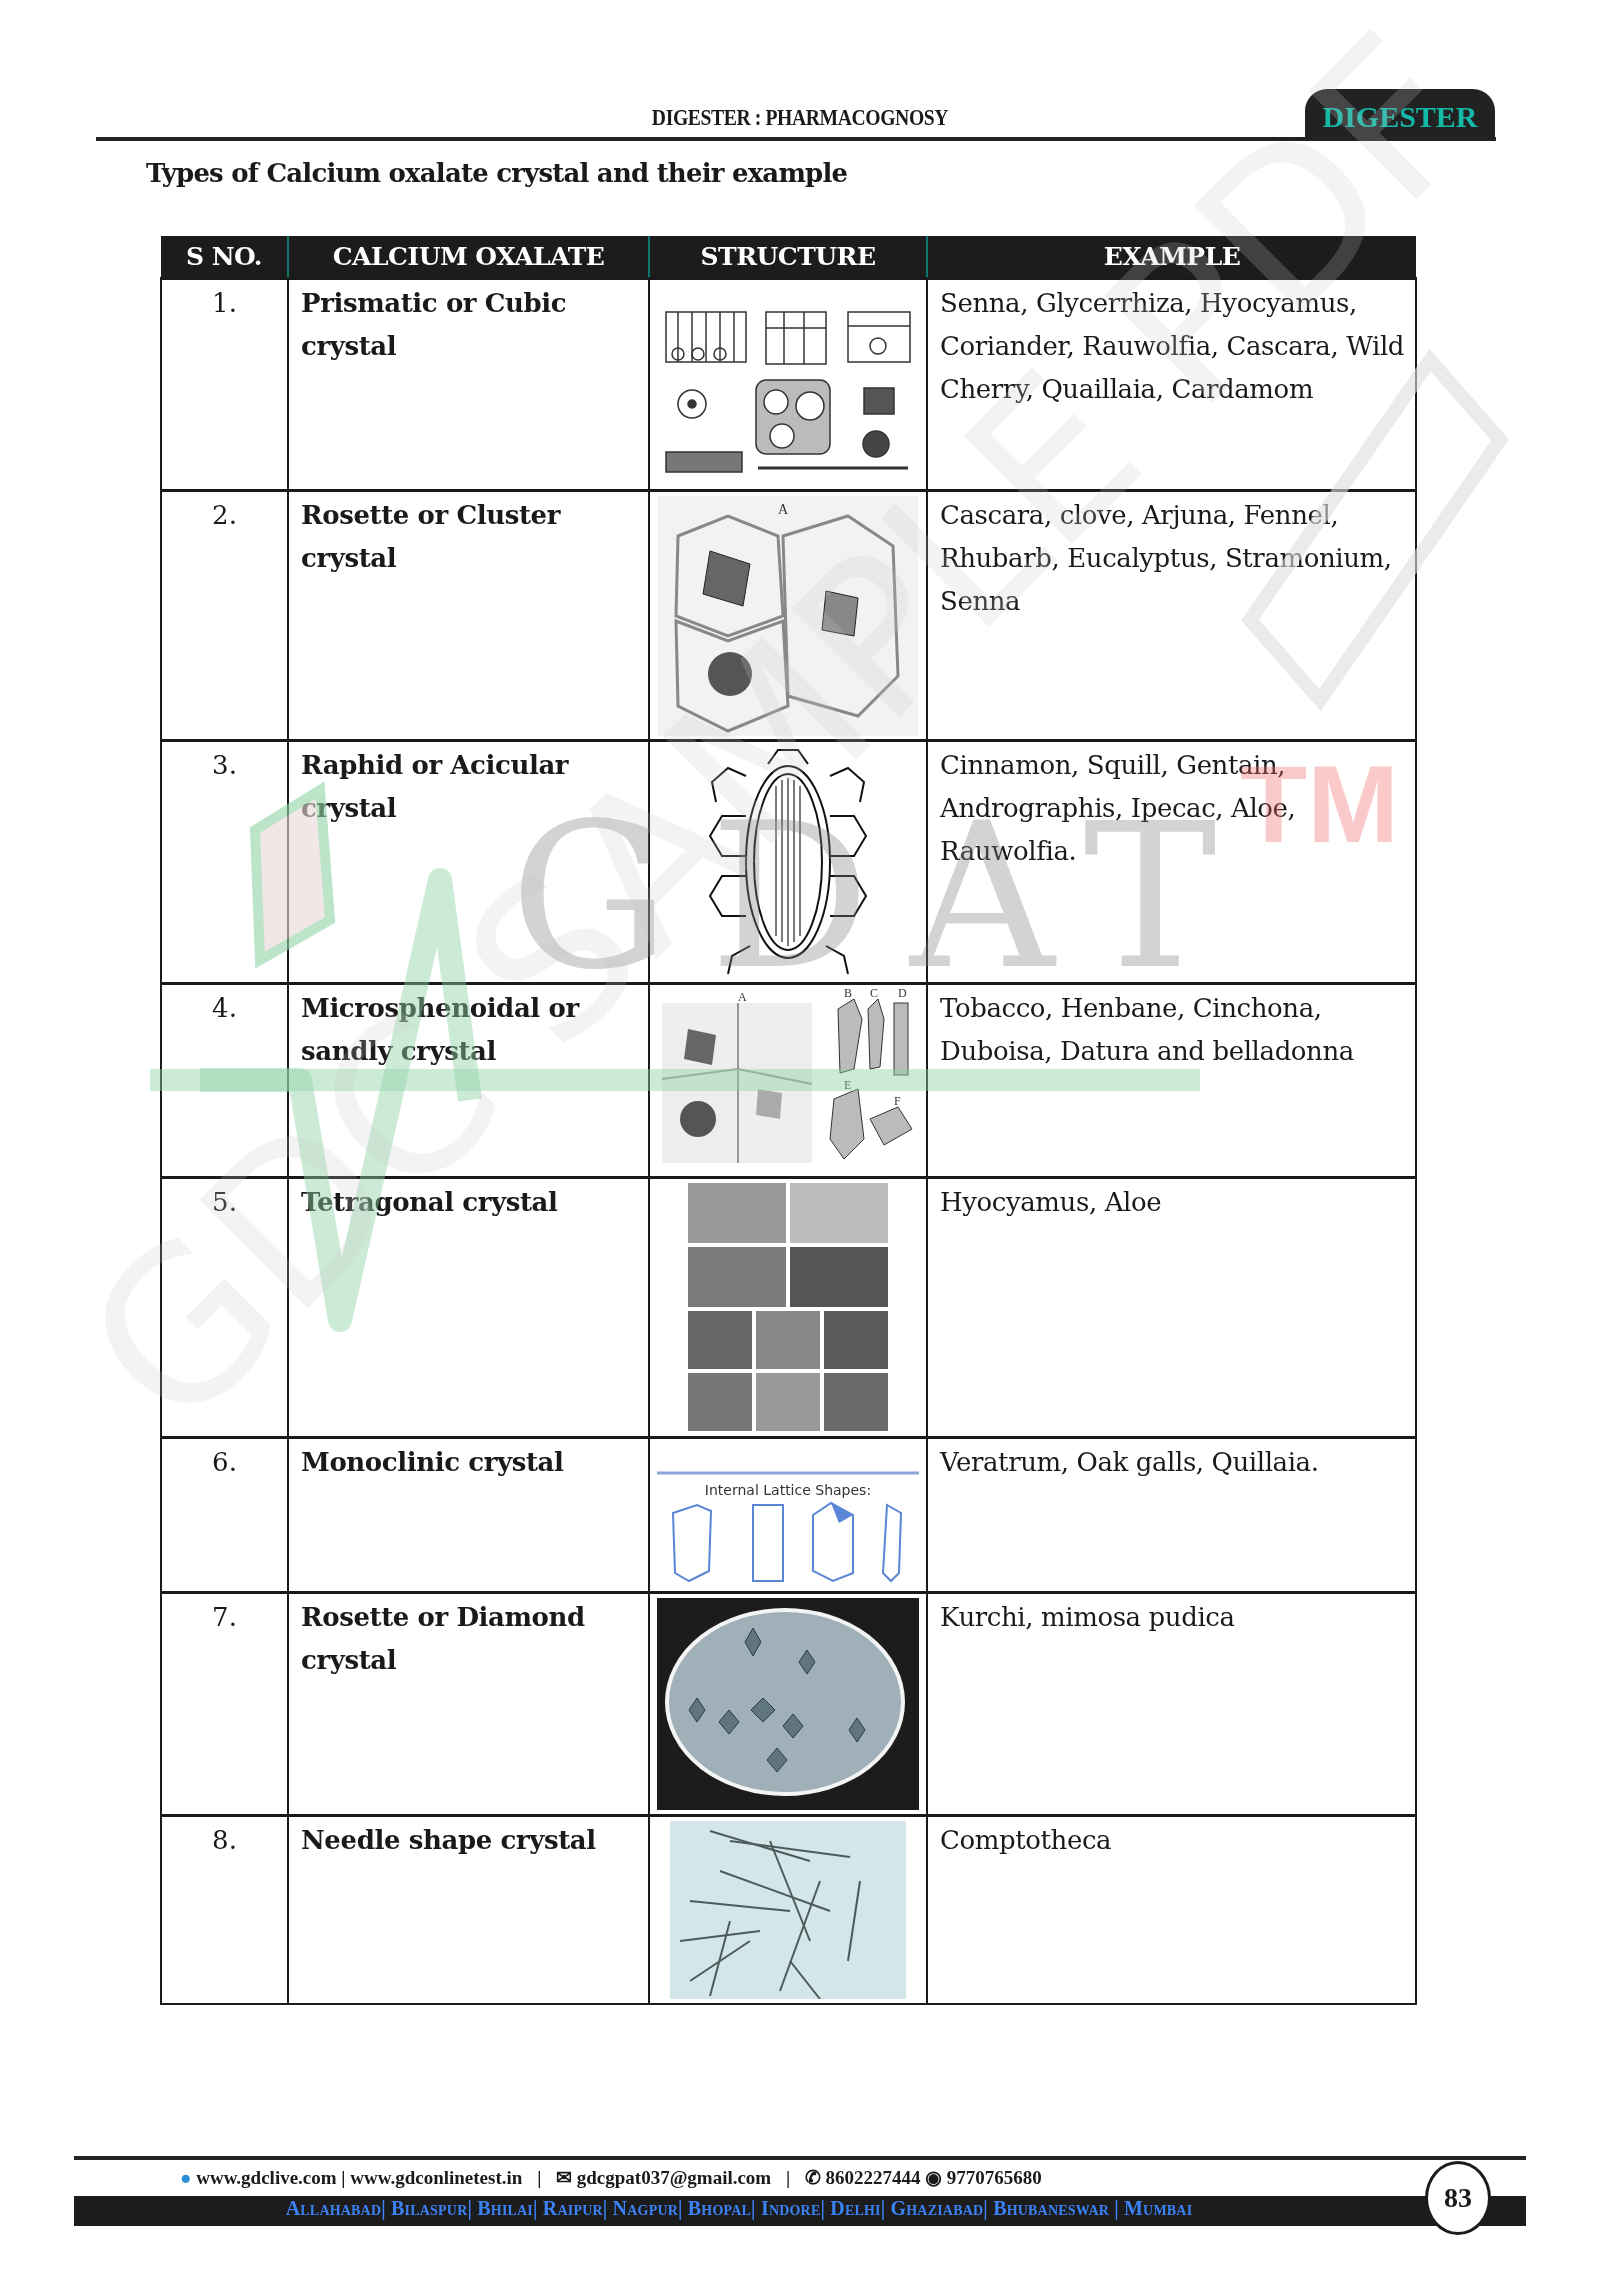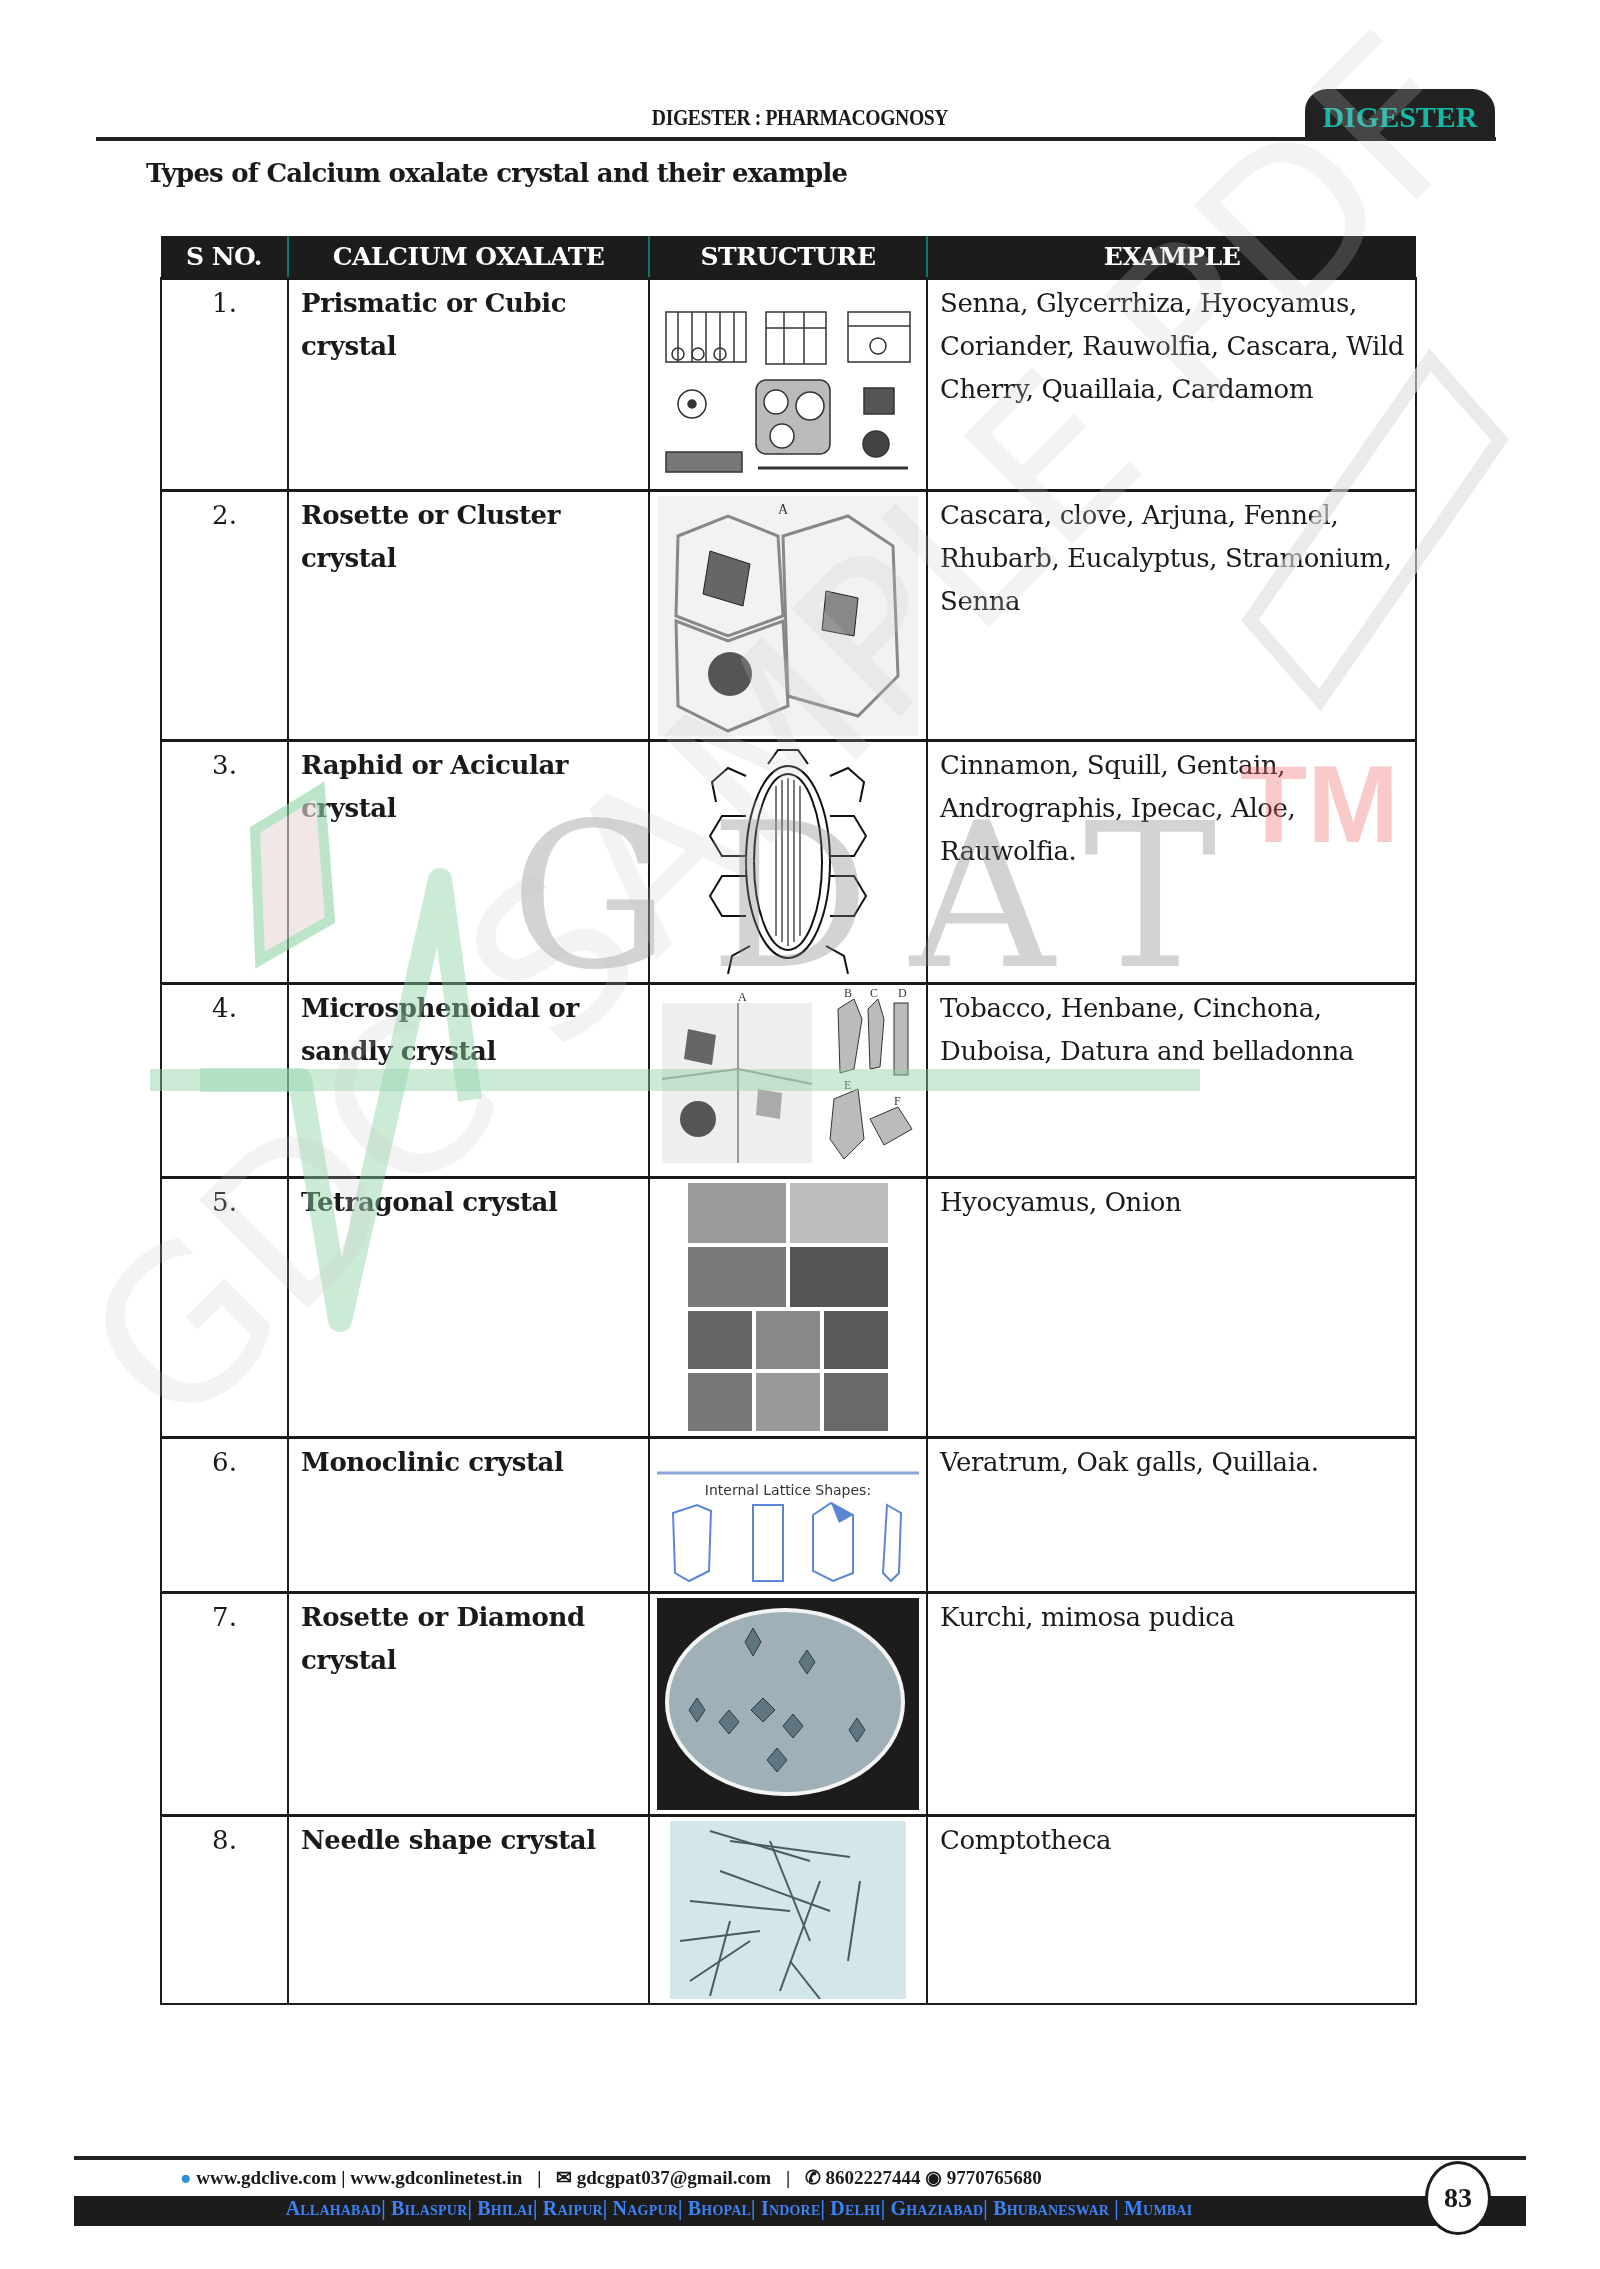--- a/index.html
+++ b/index.html
@@ -180,21 +180,21 @@
           <rect x="0" y="64" width="98" height="60" fill="#7a7a7a"></rect>
             <rect x="102" y="64" width="98" height="60" fill="#555"></rect>
           <rect x="0" y="128" width="64" height="58" fill="#666"></rect>
             <rect x="68" y="128" width="64" height="58" fill="#888"></rect>
             <rect x="136" y="128" width="64" height="58" fill="#5a5a5a"></rect>
           <rect x="0" y="190" width="64" height="58" fill="#777"></rect>
             <rect x="68" y="190" width="64" height="58" fill="#999"></rect>
             <rect x="136" y="190" width="64" height="58" fill="#6a6a6a"></rect>
         </svg>
       </td>
-      <td class="c-ex">Hyocyamus, Onion</td>
+      <td class="c-ex">Hyocyamus, Aloe</td>
     </tr>
 
     <tr class="r" style="height:155px">
       <td class="c-sno">6.</td>
       <td class="c-name">Monoclinic crystal</td>
       <td class="c-img">
         <svg class="img-box" width="270" height="140" viewBox="0 0 270 140">
           <line x1="4" y1="30" x2="266" y2="30" stroke="#8aa6d9" stroke-width="3"></line>
           <text x="135" y="52" text-anchor="middle" font-size="14" fill="#333" font-family="DejaVu Sans, sans-serif">Internal Lattice Shapes:</text>
           <g fill="#fff" stroke="#5b86d6" stroke-width="2">

